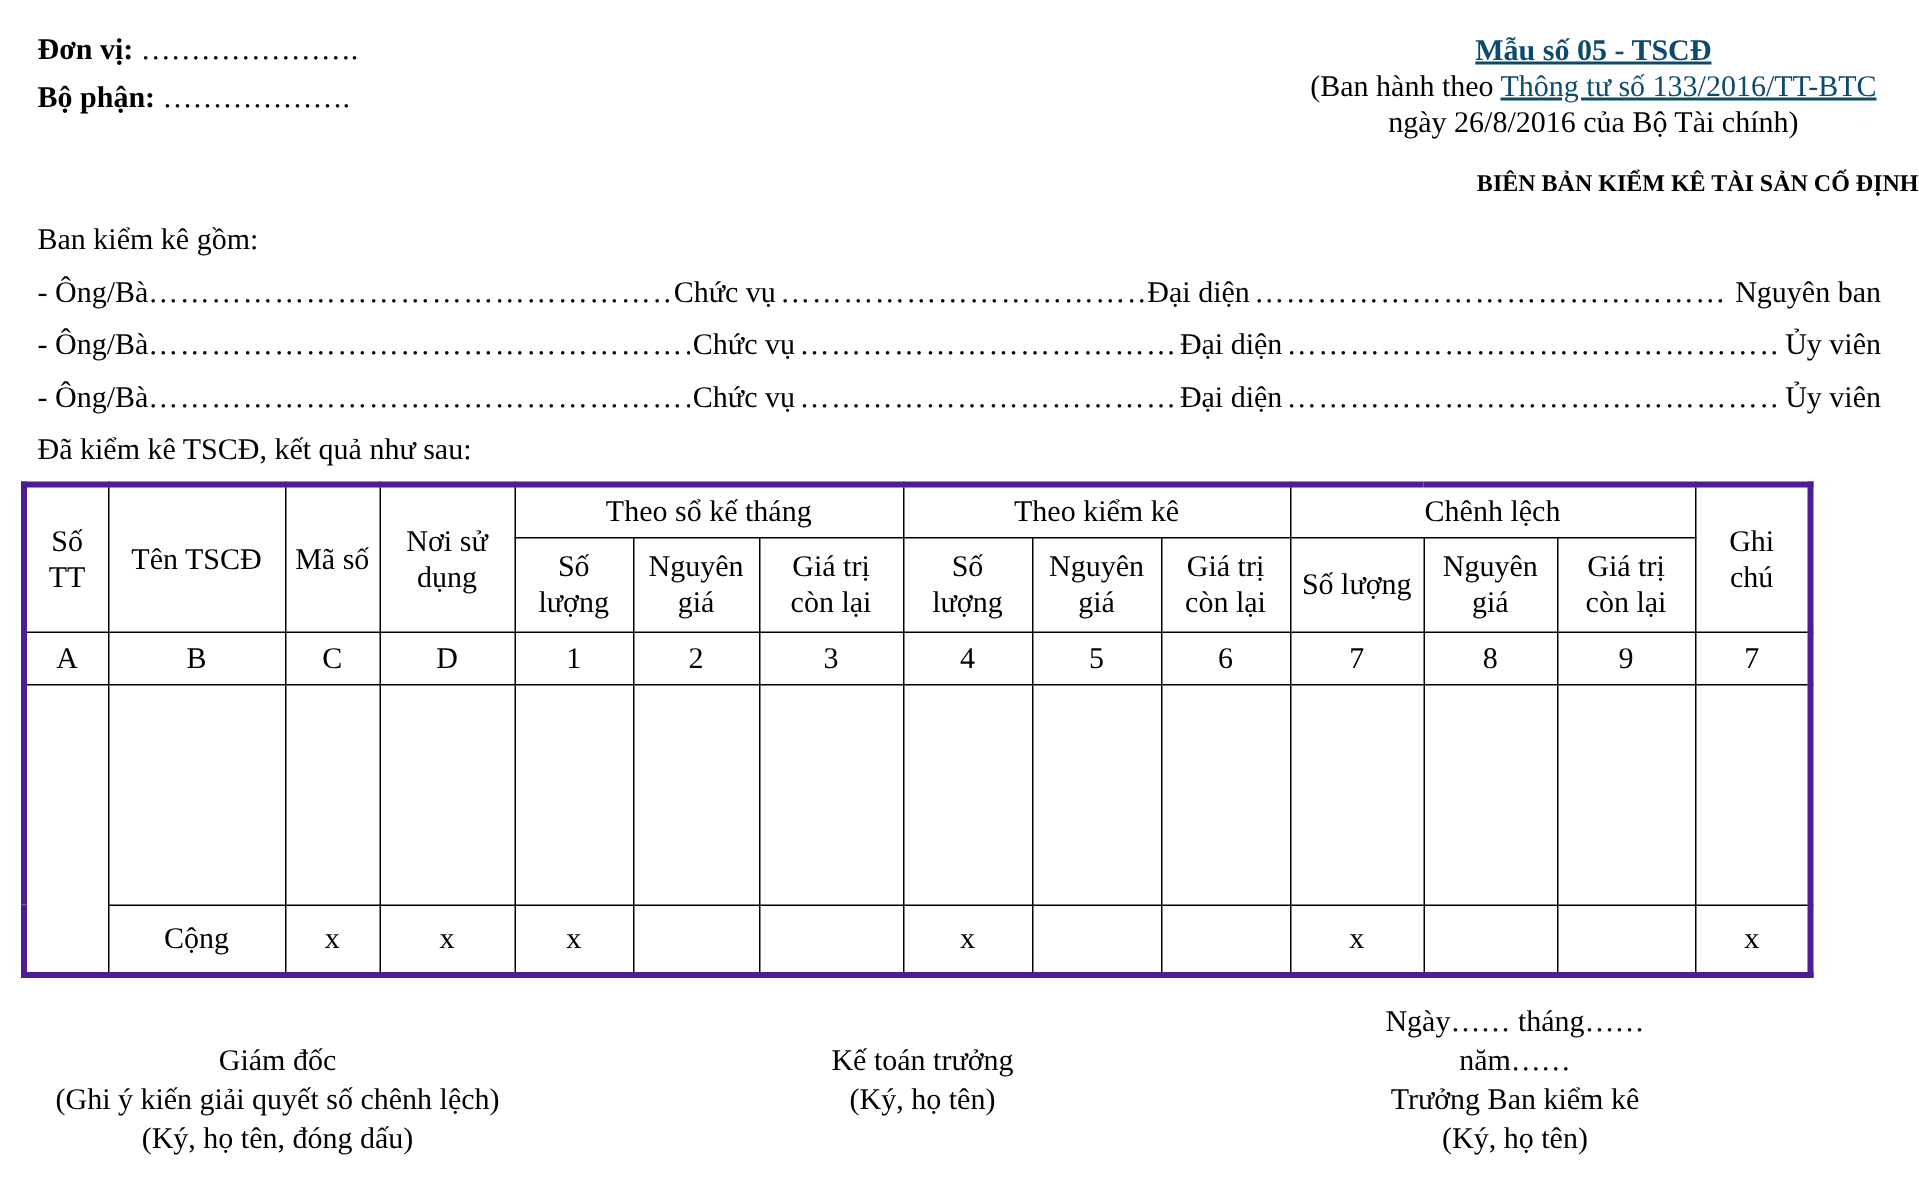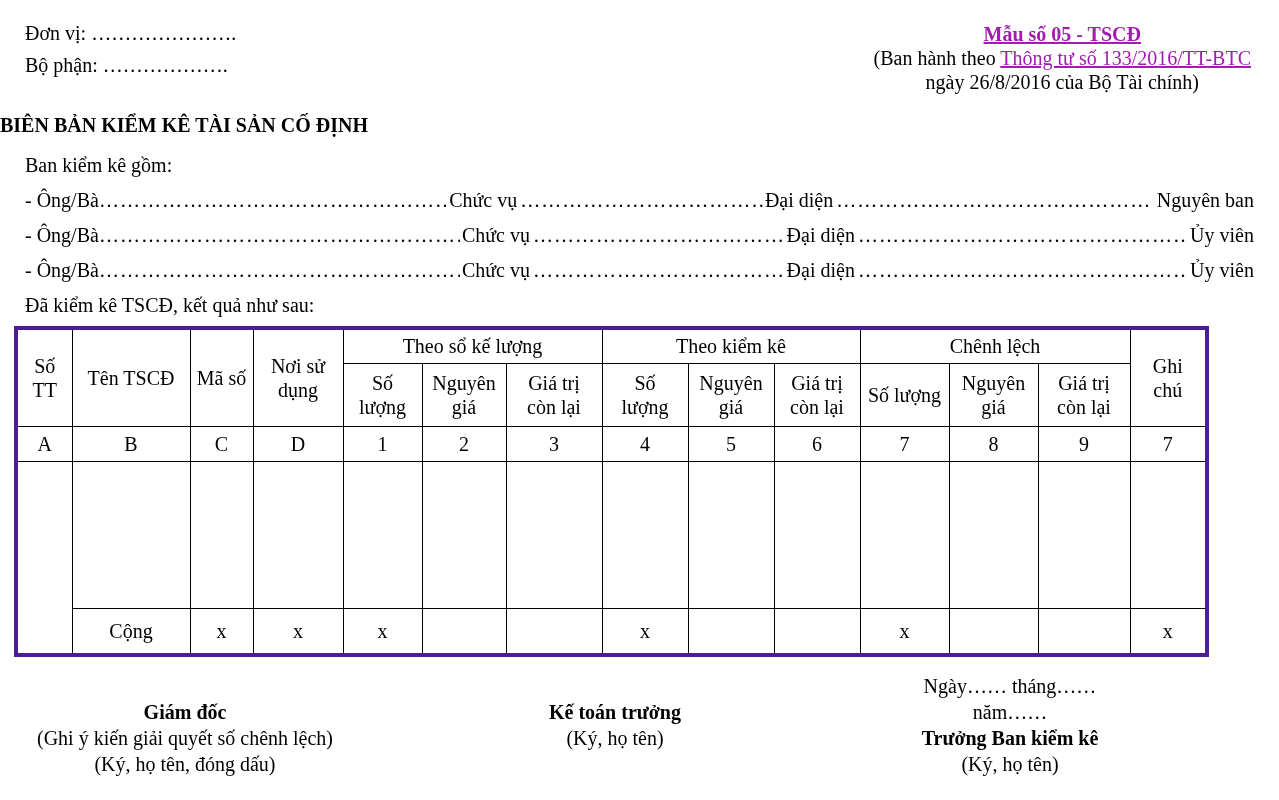--- a/index.html
+++ b/index.html
@@ -9,28 +9,28 @@
     font-family: "Liberation Serif", "DejaVu Serif", serif;
     font-size: 20px;
     color: #000000;
     overflow: hidden;
   }
   .page { padding-top: 22px; }
 
   
   .hdr-row { display: flex; align-items: flex-start; padding: 0 28px 0 25px; }
   .hdr-left .line { margin-bottom: 9px; white-space: nowrap; }
-  .hdr-left .lbl { font-weight: normal; }
+  .hdr-left .lbl { font-weight: bold; }
   .hdr-right { margin-left: auto; text-align: center; line-height: 24px; }
   .hdr-right .form-no { font-weight: bold; }
-  a.doclink { color: #a21caf; text-decoration: underline; cursor: pointer; }
+  a.doclink { color: #0c4a6e; text-decoration: underline; cursor: pointer; }
 
   
   .doc-title {
-    text-align: left; font-weight: bold; font-size: 20px;
+    text-align: right; font-weight: bold; font-size: 16px;
     margin-top: 20px;
   }
 
   
   .para { margin: 0 25px; line-height: 26px; }
   .p-time { margin-top: 16px; }
   .p-committee { margin-top: 15px; }
   .p-result { margin-top: 9px; }
 
   .caret {
@@ -75,21 +75,21 @@
 
   
   .footer {
     display: grid;
     grid-template-columns: 320px 540px 250px;
     padding-left: 25px;
     margin-top: 10px;
     line-height: 26px;
   }
   .sig-col { text-align: center; }
-  .sig-title { font-weight: bold; }
+  .sig-title { font-weight: normal; }
   .sig-italic { }
   .spacer-line { height: 26px; }
 </style>
 </head>
 <body>
 
 <div class="page">
 
   <div class="hdr-row">
     <div class="hdr-left">
@@ -153,21 +153,21 @@
         <col style="width:89px">
         <col style="width:92px">
       <col style="width:77px">
     </colgroup>
     <tbody>
       <tr class="r-group">
         <th rowspan="2">Số TT</th>
         <th rowspan="2">Tên TSCĐ</th>
         <th rowspan="2">Mã số</th>
         <th rowspan="2">Nơi sử dụng</th>
-        <th colspan="3">Theo sổ kế lượng</th>
+        <th colspan="3">Theo sổ kế tháng</th>
         <th colspan="3">Theo kiểm kê</th>
         <th colspan="3">Chênh lệch</th>
         <th rowspan="2" class="pad-lg">Ghi chú</th>
       </tr>
       <tr class="r-sub">
         <th>Số lượng</th>
         <th>Nguyên giá</th>
         <th>Giá trị còn lại</th>
         <th>Số lượng</th>
         <th>Nguyên giá</th>

